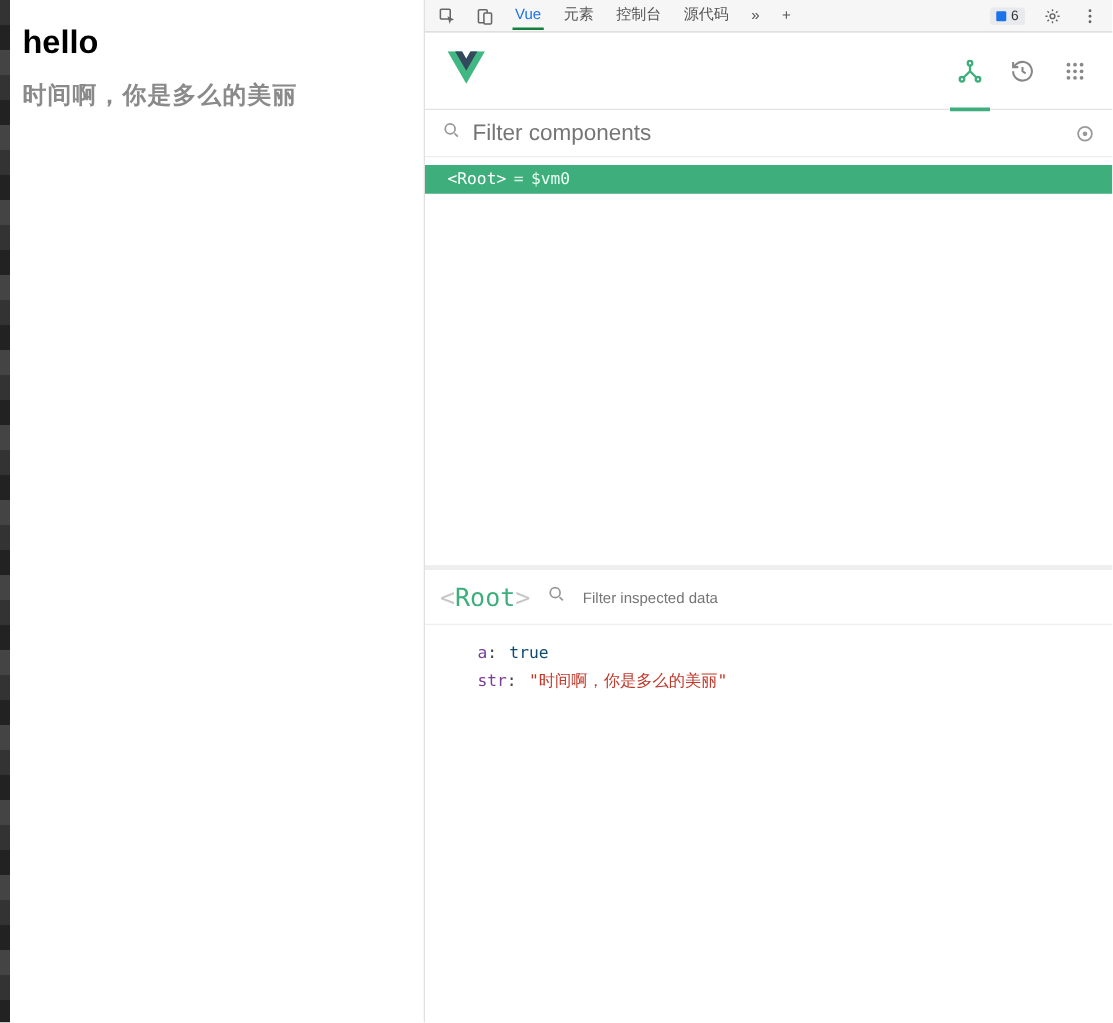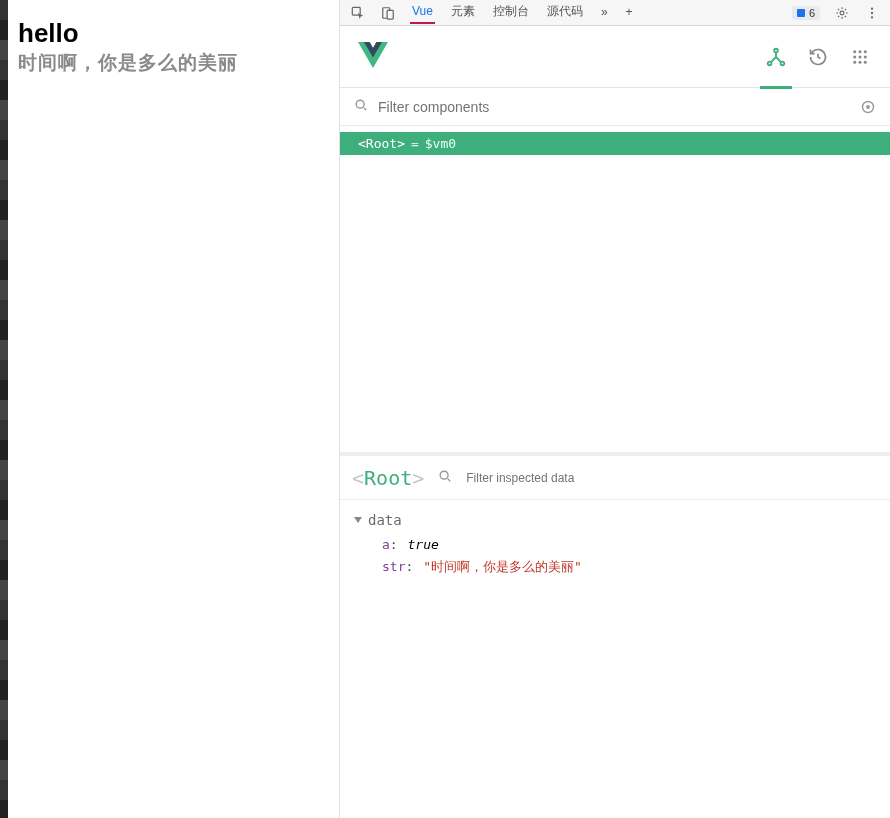--- a/index.html
+++ b/index.html
@@ -1,59 +1,59 @@
 <!DOCTYPE html>
 <html><head>
   <meta charset="utf-8">
   <style>
     * { margin:0; padding:0; box-sizing:border-box; }
     body { font-family: -apple-system, BlinkMacSystemFont, "Segoe UI", Arial, sans-serif; background:#fff; width:890px; height:818px; overflow:hidden; display:flex; }
     .left-pane { width:340px; height:100%; border-right:1px solid #e0e0e0; padding:18px 18px; background:#fff; position:relative; }
-    .left-pane h1 { font-size:26px; font-weight:700; color:#000; }
+    .left-pane h1 { font-size:26px; font-weight:700; color:#000; margin-bottom:14px; }
     .left-pane .subtitle { font-size:19px; font-weight:600; color:#8a8a8a; line-height:1.45; letter-spacing:1px; }
     .left-stub { position:absolute; left:0; top:0; width:8px; height:100%; background:repeating-linear-gradient(180deg,#333 0 20px,#222 20px 40px,#444 40px 60px); }
 
     .right-pane { flex:1; height:100%; display:flex; flex-direction:column; background:#fff; }
 
     .devtools-tabbar { height:26px; display:flex; align-items:center; gap:14px; padding:0 10px; border-bottom:1px solid #d7d7d7; background:#f6f6f6; font-size:12px; color:#555; }
     .devtools-tabbar .iconbtn { width:16px; height:16px; display:flex; align-items:center; justify-content:center; color:#666; }
     .devtools-tabbar .tab { padding:2px 2px 4px; cursor:pointer; }
-    .devtools-tabbar .tab.active { color:#1a73e8; border-bottom:2px solid #be185d; }
+    .devtools-tabbar .tab.active { color:#1a73e8; border-bottom:2px solid #15803d; }
     .devtools-tabbar .spacer { flex:1; }
     .badge { background:#e8eaed; border-radius:3px; padding:1px 5px; font-size:11px; color:#333; display:flex; align-items:center; gap:4px;}
     .badge .sq { width:8px; height:8px; background:#1a73e8; border-radius:1px; }
 
     .vue-header { height:62px; display:flex; align-items:center; padding:0 18px; border-bottom:1px solid #e4e4e4; gap:18px;}
     .vue-header .spacer { flex:1; }
     .vue-header .vtool { width:24px; height:24px; display:flex; align-items:center; justify-content:center; color:#888; cursor:pointer; position:relative;}
     .vue-header .vtool.active { color:#3eaf7c; }
     .vue-header .vtool.active::after { content:""; position:absolute; left:-4px; right:-4px; bottom:-20px; height:3px; background:#3eaf7c; }
 
     .filter-bar { height:38px; display:flex; align-items:center; padding:0 14px; gap:10px; border-bottom:1px solid #e9e9e9; }
-    .filter-bar input { flex:1; border:none; outline:none; font-size:14px; color:#1d4ed8; background:transparent; }
+    .filter-bar input { flex:1; border:none; outline:none; font-size:18px; color:#1d4ed8; background:transparent; }
     .search-icon svg { width:14px; height:14px; color:#999; }
     .target-icon { width:16px; height:16px; color:#999; }
 
     .tree { background:#fff; padding:6px 0; flex:0 0 330px; border-bottom:4px solid #eee; overflow:auto;}
     .tree-row { font-family: Menlo, Consolas, monospace; font-size:13px; padding:4px 18px; display:flex; align-items:center; gap:6px;}
     .tree-row.selected { background:#3eaf7c; color:#fff; }
     .tree-row .tag { color:#fff; }
     .tree-row .eq { color:#d6f0e4; }
 
     .inspector-head { height:44px; display:flex; align-items:center; gap:14px; padding:0 12px; border-bottom:1px solid #eee;}
     .inspector-head .root-label { font-family: Menlo, Consolas, monospace; font-size:20px; color:#3eaf7c; }
     .inspector-head .root-label .lt, .inspector-head .root-label .gt { color:#c7c7c7; font-weight:400; }
     .inspector-head input { border:none; outline:none; font-size:12px; color:#666; background:transparent; flex:1;}
 
     .data-panel { padding:12px 14px; font-family: Menlo, Consolas, monospace; font-size:13px; color:#444; }
     .data-panel .section { display:flex; align-items:center; gap:6px; color:#6a6a6a; font-size:14px; margin-bottom:6px;}
     .data-panel .kv { padding:3px 0 3px 28px; }
     .k-name { color:#7d3c98; }
     .colon { color:#444; margin:0 2px 0 0;}
-    .v-bool { color:#000000;font-style:italic; }
+    .v-bool { color:#0c4a6e; }
     .v-num { color:#1a62c6; }
     .v-str { color:#c0392b; }
     .caret { width:0; height:0; border-left:4px solid transparent; border-right:4px solid transparent; border-top:6px solid #888; display:inline-block;}
   </style>
 </head>
 <body>
 
 <div class="left-pane">
   <div class="left-stub"></div>
   <h1>hello</h1>
@@ -168,24 +168,20 @@
     <span class="search-icon">
       <svg viewBox="0 0 16 16" fill="none" stroke="currentColor" stroke-width="1.6">
           <circle cx="7" cy="7" r="4.5"></circle>
           <path d="M11 11l3 3"></path>
         </svg>
     </span>
     <input type="text" placeholder="Filter inspected data" style="">
   </div>
 
   <div class="data-panel">
-    <div class="section">
-      <span class="caret"></span>
-      <span>data</span>
-    </div>
     <div class="kv">
       <span class="k-name">a</span><span class="colon">:</span>
       <span class="v-bool">true</span>
     </div>
     <div class="kv">
       <span class="k-name">str</span><span class="colon">:</span>
       <span class="v-str">"时间啊，你是多么的美丽"</span>
     </div>
   </div>
 

